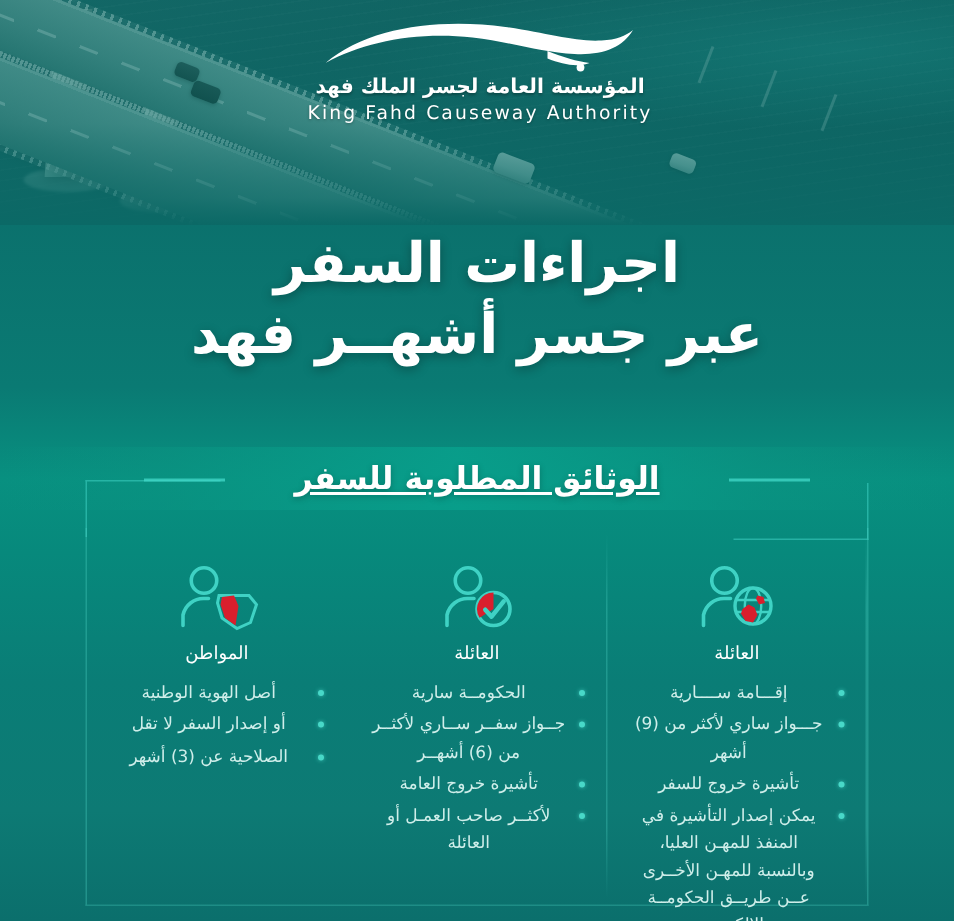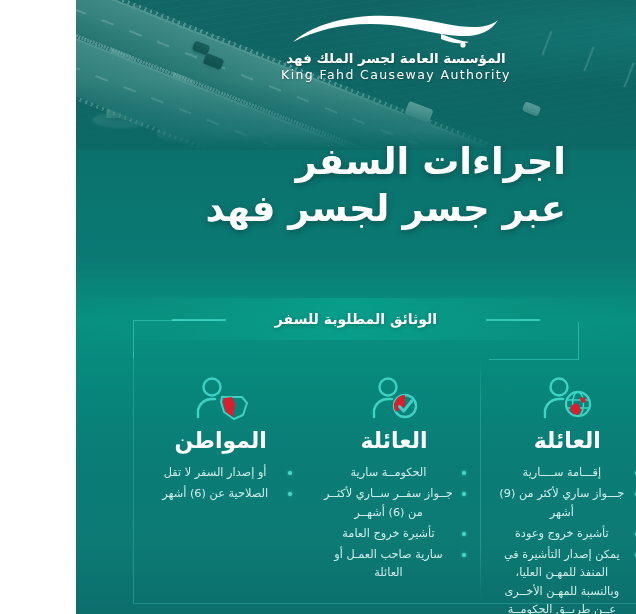--- a/index.html
+++ b/index.html
@@ -6,21 +6,21 @@
   * { margin:0; padding:0; box-sizing:border-box; }
 
   html, body {
     width:636px; height:614px;
     overflow:hidden;
     font-family:"DejaVu Sans","Liberation Sans",sans-serif;
   }
 
   #poster {
     position:relative;
-    width:560px; height:614px;
+    width:636px; height:614px;
     background:linear-gradient(180deg,
         #0b6b68 0%,
         #0b706c 22%,
         #0a7a73 42%,
         #089080 52%,
         #07897c 60%,
         #0a7d76 74%,
         #0d7a74 88%,
         #0b6f6c 100%);
     overflow:hidden;
@@ -141,22 +141,22 @@
   }
   .logo-en {
     font-size:12.5px; font-weight:400; letter-spacing:1.4px;
     margin-top:1px; direction:ltr;
     text-shadow:0 1px 2px rgba(0,0,0,.3);
     text-align:center;
   }
 
   
   .title-wrap {
-    position:absolute; left:0; right:0; top:138px;
-    text-align:right;
+    position:absolute; left:0; right:0; top:152px;
+    text-align:center;
     padding:0 70px;
   }
   .title-line {
     display:block;
     color:#ffffff;
     font-size:37px;
     font-weight:700;
     line-height:1.28;
     letter-spacing:.4px;
     text-shadow:0 2px 7px rgba(0,0,0,.30);
@@ -185,23 +185,24 @@
   .bracket {
     position:absolute; width:90px; height:38px;
     border-color:#3fd2c4; border-style:solid; opacity:.55;
   }
   .bracket-tl { left:57px; top:22px; border-width:1.5px 0 0 1.5px; }
   .bracket-br { right:57px; top:24px; border-width:0 1.5px 1.5px 0; }
 
   .band-title {
     position:absolute; inset:0;
     display:flex; align-items:center; justify-content:center;
-    color:#ffffff; font-size:14px; font-weight:700;
+    color:#ffffff; font-size:21px; font-weight:700;
     letter-spacing:.3px;
     text-shadow:0 1px 4px rgba(0,0,0,.25);
+    text-decoration:underline;
   }
 
   
   .card {
     position:absolute; left:57px; top:352px;
     width:522px; height:252px;
     border-left:1.5px solid rgba(80,215,200,.32);
     border-right:1.5px solid rgba(80,215,200,.32);
     border-bottom:1.5px solid rgba(80,215,200,.28);
     display:flex; flex-direction:row-reverse;
@@ -220,21 +221,21 @@
       rgba(80,215,200,0), rgba(80,215,200,.30) 20%,
       rgba(80,215,200,.30) 80%, rgba(80,215,200,0));
   }
 
   .icon-box {
     height:48px;
     display:flex; align-items:center; justify-content:center;
   }
   .col-title {
     color:#ffffff;
-    font-size:22px; font-weight:700;
+    font-size:12px; font-weight:400;
     margin-top:6px;
     letter-spacing:.2px;
   }
   .bullets {
     list-style:none;
     margin-top:11px;
     padding:0 6px;
   }
   .bullets li {
     position:relative;
@@ -300,21 +301,21 @@
                C 200 20, 186 25, 168 24 C 146 23, 126 16, 100 13 C 62 9, 28 16, 2 30 Z" fill="#ffffff"></path>
       <path d="M150 22 C 160 26, 170 29, 178 30 C 170 33, 160 31, 150 27 Z" fill="#ffffff"></path>
       <circle cx="172" cy="33" r="2.6" fill="#ffffff"></circle>
     </svg>
     <div class="logo-ar">المؤسسة العامة لجسر الملك فهد</div>
     <div class="logo-en">King Fahd Causeway Authority</div>
   </div>
 
   <div class="title-wrap">
     <span class="title-line">اجراءات السفر</span>
-    <span class="title-line">عبر جسر لجسر فهد</span>
+    <span class="title-line">عبر جسر أشهــر فهد</span>
   </div>
 
   <div class="band">
     <div class="band-bg"></div>
     <div class="bracket bracket-tl"></div>
     <div class="bracket bracket-br"></div>
     <div class="band-rule rule-left"></div>
     <div class="band-rule rule-right"></div>
     <div class="band-title">الوثائق المطلوبة للسفر</div>
   </div>
@@ -325,59 +326,60 @@
       <div class="icon-box">
         <svg width="60" height="46" viewBox="0 0 60 46">
           <circle cx="21" cy="12" r="8.5" fill="none" stroke="#3fd2c4" stroke-width="2.4"></circle>
           <path d="M7 42 v-7 a14 14 0 0 1 14 -11 h3" fill="none" stroke="#3fd2c4" stroke-width="2.4" stroke-linecap="round"></path>
           <path d="M31 22 h20 l5 6 -4 12 -9 4 -10 -7 -3 -10 Z" fill="none" stroke="#3fd2c4" stroke-width="2"></path>
           <path d="M33 23 l8 -1 3 7 -2 13 -7 -5 -3 -9 Z" fill="#d91f2d"></path>
         </svg>
       </div>
       <div class="col-title">المواطن</div>
       <ul class="bullets">
+        <li>أصل الهوية الوطنية</li>
         <li>أو إصدار السفر لا تقل</li>
-        <li>الصلاحية عن (6) أشهر</li>
+        <li>الصلاحية عن (3) أشهر</li>
       </ul>
     </div>
 
     <div class="col">
       <div class="icon-box">
         <svg width="60" height="46" viewBox="0 0 60 46">
           <circle cx="24" cy="12" r="8.5" fill="none" stroke="#3fd2c4" stroke-width="2.4"></circle>
           <path d="M10 42 v-7 a14 14 0 0 1 14 -11 h4" fill="none" stroke="#3fd2c4" stroke-width="2.4" stroke-linecap="round"></path>
           <circle cx="41" cy="31" r="11" fill="none" stroke="#3fd2c4" stroke-width="2.4"></circle>
           <path d="M41 20 a11 11 0 0 0 -9.3 16.8 L41 31 Z" fill="#d91f2d"></path>
           <path d="M35.5 31.5 l4.2 4.6 8.1 -10.2" fill="none" stroke="#3fd2c4" stroke-width="3" stroke-linecap="round" stroke-linejoin="round"></path>
         </svg>
       </div>
       <div class="col-title">العائلة</div>
       <ul class="bullets">
         <li>الحكومــة سارية</li>
         <li>جــواز سفــر ســاري لأكثــر من (6) أشهــر</li>
         <li>تأشيرة خروج العامة</li>
-        <li>سارية صاحب العمـل أو العائلة</li>
+        <li>لأكثــر صاحب العمـل أو العائلة</li>
       </ul>
     </div>
 
     <div class="col">
       <div class="icon-box">
         <svg width="60" height="46" viewBox="0 0 60 46">
           <circle cx="22" cy="12" r="8.5" fill="none" stroke="#3fd2c4" stroke-width="2.4"></circle>
           <path d="M8 42 v-7 a14 14 0 0 1 14 -11 h4" fill="none" stroke="#3fd2c4" stroke-width="2.4" stroke-linecap="round"></path>
           <circle cx="41" cy="29" r="12" fill="none" stroke="#3fd2c4" stroke-width="2.3"></circle>
           <ellipse cx="41" cy="29" rx="5.5" ry="12" fill="none" stroke="#3fd2c4" stroke-width="1.6"></ellipse>
           <path d="M29.4 25 h23.2 M29.4 33 h23.2" stroke="#3fd2c4" stroke-width="1.6" fill="none"></path>
           <path d="M34 31 l4 -3 4 2 2 5 -3 5 -5 -1 -3 -5 Z" fill="#d91f2d"></path>
           <path d="M44 22 l4 1 1 4 -4 1 -2 -4 Z" fill="#d91f2d"></path>
         </svg>
       </div>
       <div class="col-title">العائلة</div>
       <ul class="bullets">
         <li>إقـــامة ســــارية</li>
         <li>جـــواز ساري لأكثر من (9) أشهر</li>
-        <li>تأشيرة خروج وعودة</li>
+        <li>تأشيرة خروج للسفر</li>
         <li>يمكن إصدار التأشيرة في المنفذ للمهـن العليا، وبالنسبة للمهـن الأخــرى عــن طريــق الحكومــة الإلكترونية</li>
       </ul>
     </div>
 
   </div>
 </div>
 
 </body></html>

